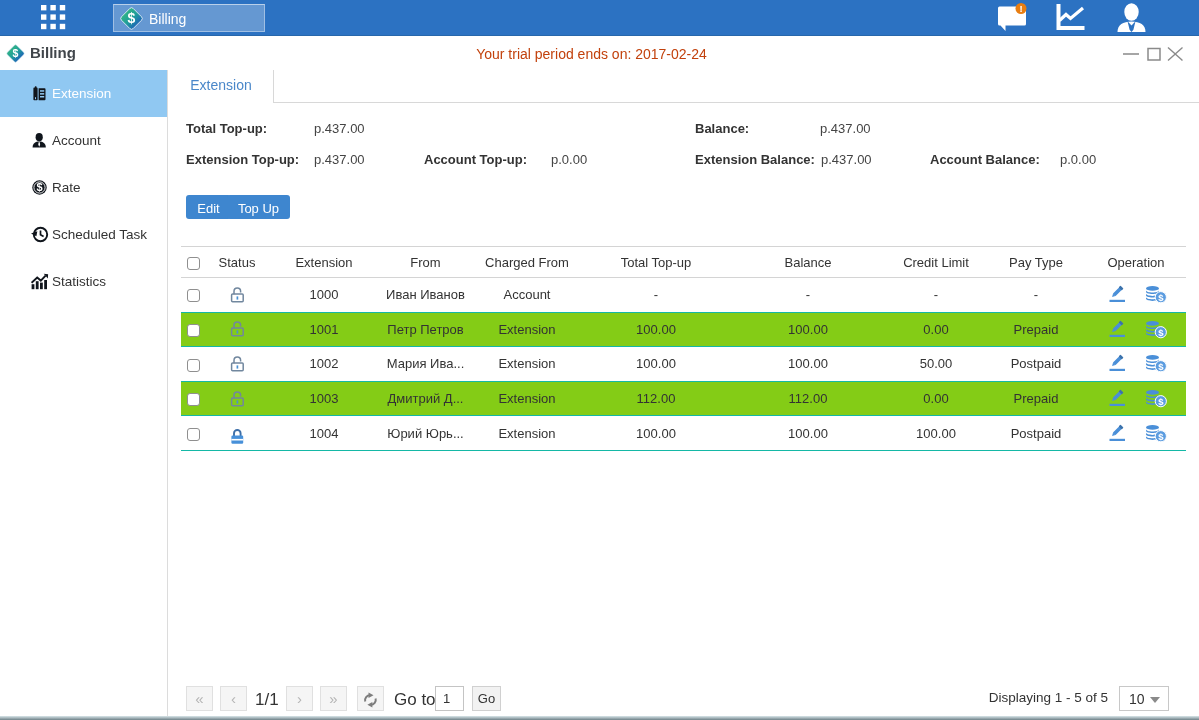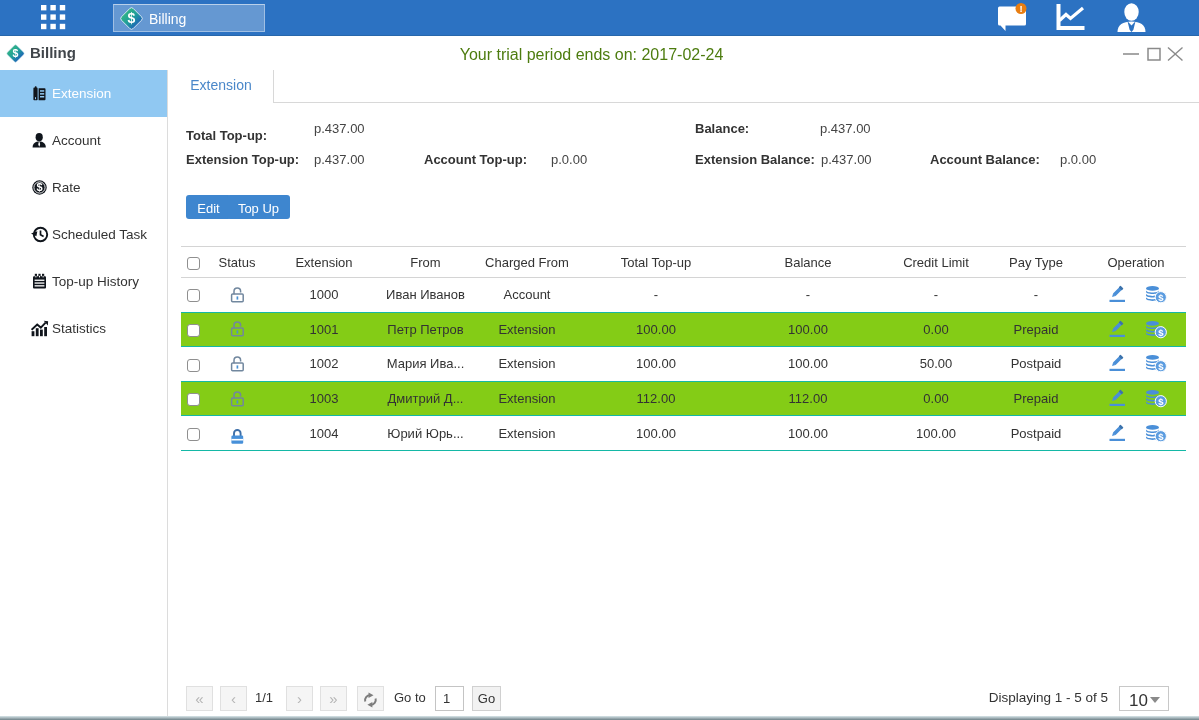--- a/index.html
+++ b/index.html
@@ -6,21 +6,21 @@
 html,body { width:1199px; height:720px; overflow:hidden; }
 body { font-family:"Liberation Sans", sans-serif; background:#fff; position:relative; }
 .abs { position:absolute; }
 
 #topbar { position:absolute; left:0; top:0; width:1199px; height:36px; background:#2c72c2; border-bottom:1px solid #2767ab; }
 #apptab { position:absolute; left:113px; top:4px; width:152px; height:28px; background:rgba(255,255,255,.27); border:1px solid rgba(255,255,255,.38); border-top-color:rgba(255,255,255,.55); }
 #apptab .lbl { position:absolute; left:35px; top:6px; color:#fff; font-size:14px; }
 
 #titlebar { position:absolute; left:0; top:37px; width:1199px; height:33px; background:#fff; }
 #titlebar .name { position:absolute; left:30px; top:7px; font-size:15px; font-weight:bold; color:#41464b; }
-#trial { position:absolute; left:0; top:9px; width:1183px; text-align:center; font-size:16px; color:#4d7c0f; }
+#trial { position:absolute; left:0; top:9px; width:1183px; text-align:center; font-size:14px; color:#c2410c; }
 #winctl { position:absolute; right:16px; top:0; height:33px; }
 
 #sidebar { position:absolute; left:0; top:70px; width:168px; height:646px; background:#fff; border-right:1px solid #dcdcdc; }
 .mitem { position:relative; height:47px; }
 .mitem .txt { position:absolute; left:52px; top:16px; font-size:13.5px; color:#333; }
 .mitem svg { position:absolute; left:31px; top:15px; }
 .mitem.sel { background:#90c8f2; }
 .mitem.sel .txt { color:#fff; }
 
 #content { position:absolute; left:169px; top:70px; width:1030px; height:646px; background:#fff; }
@@ -32,26 +32,26 @@
 .btn { position:absolute; top:125px; height:24px; background:#3e86cf; border-radius:3px; color:#fff; font-size:13px; text-align:center; line-height:28px; }
 
 #tbl { position:absolute; left:12px; top:176px; width:1005px; border-collapse:collapse; table-layout:fixed; font-size:13px; color:#333; }
 #tbl th { font-weight:normal; height:31px; border-top:1px solid #d4d4d4; border-bottom:1px solid #d4d4d4; text-align:center; color:#333; }
 #tbl td { height:34.6px; border-bottom:1px solid #14b8a6; text-align:center; }
 #tbl tr.alt td { background:#84cc16; }
 .cb { display:inline-block; width:13px; height:13px; border:1px solid #8f8f8f; border-radius:3px; background:#fff; vertical-align:middle; }
 
 #pager { position:absolute; left:0; top:616px; width:1030px; height:26px; }
 .pbtn { position:absolute; top:0; width:27px; height:25px; background:#f5f5f5; border:1px solid #e0e0e0; text-align:center; line-height:23px; font-size:15px; color:#b5b5b5; }
-.ptxt { position:absolute; top:4px; font-size:13px; color:#333; }
+.ptxt { position:absolute; top:4px; font-size:17px; color:#333; }
 #goin { position:absolute; left:266px; top:0; width:29px; height:25px; border:1px solid #c4c4c4; background:#fff; font-size:13px; color:#333; text-align:left; line-height:23px; padding-left:7px; }
 #gobtn { position:absolute; left:303px; top:0; width:29px; height:25px; background:#f2f2f2; border:1px solid #d0d0d0; text-align:center; line-height:23px; font-size:13px; color:#333; }
 #dispinfo { position:absolute; right:91px; top:4px; font-size:13.5px; color:#333; }
 #psel { position:absolute; right:30px; top:0; width:50px; height:25px; border:1px solid #c8c8c8; background:#fff; }
-#psel .v { position:absolute; left:9px; top:4px; font-size:17px; color:#333; }
+#psel .v { position:absolute; left:9px; top:4px; font-size:14px; color:#333; }
 #psel .ar { position:absolute; right:8px; top:10px; width:0; height:0; border-left:5px solid transparent; border-right:5px solid transparent; border-top:6px solid #8a8a8a; }
 #botstrip { position:absolute; left:0; top:716px; width:1199px; height:4px; background:linear-gradient(#d9e6ea,#6f8188); }
 </style>
 </head>
 <body>
 <div id="topbar">
   <svg class="abs" style="left:41px;top:5px" width="25" height="25" viewBox="0 0 25 25">
     <g fill="#fff">
       <rect x="0" y="0" width="5.4" height="5.4"></rect>
         <rect x="9.4" y="0" width="5.4" height="5.4"></rect>
@@ -153,61 +153,40 @@
   </div>
   <div class="mitem">
     <svg width="18" height="17" viewBox="0 0 18 17">
       <circle cx="9.5" cy="8.5" r="6.7" fill="none" stroke="#10151c" stroke-width="1.9"></circle>
       <path fill="#10151c" d="M0.2 6.2 L7 6.2 L4.6 10.6 Z" transform="rotate(-18 4 8)"></path>
       <path d="M9.5 4.6 V8.7 L12.6 10.4" stroke="#10151c" stroke-width="1.7" fill="none"></path>
     </svg>
     <span class="txt">Scheduled Task</span>
   </div>
   <div class="mitem">
-    <svg width="17" height="17" viewBox="0 0 17 17">
-      <rect x="2" y="3.2" width="13" height="12.4" rx="1" fill="#10151c"></rect>
-      <g fill="#10151c">
-          <rect x="3.8" y="0.8" width="2.2" height="3.4"></rect>
-          <rect x="7.4" y="0.8" width="2.2" height="3.4"></rect>
-          <rect x="11" y="0.8" width="2.2" height="3.4"></rect>
-        </g>
-      <g fill="#fff">
-          <rect x="4.4" y="2.8" width="1" height="1.6"></rect>
-          <rect x="8" y="2.8" width="1" height="1.6"></rect>
-          <rect x="11.6" y="2.8" width="1" height="1.6"></rect>
-        </g>
-      <g fill="#fff">
-          <rect x="3.6" y="6.6" width="9.8" height="1.3"></rect>
-          <rect x="3.6" y="9.4" width="9.8" height="1.3"></rect>
-          <rect x="3.6" y="12.2" width="9.8" height="1.3"></rect>
-        </g>
-    </svg>
-    <span class="txt">Top-up History</span>
-  </div>
-  <div class="mitem">
     <svg width="18" height="17" viewBox="0 0 18 17">
         <g fill="#10151c">
       <rect x="0.6" y="11.2" width="2.8" height="5"></rect>
       <rect x="4.8" y="8.2" width="2.8" height="8"></rect>
       <rect x="9" y="9.6" width="2.8" height="6.6"></rect>
       <rect x="13.2" y="7" width="2.8" height="9.2"></rect>
       <path d="M0.6 9.8 L6.2 4.6 L9.8 7.6 L14.6 2.6" stroke="#10151c" stroke-width="1.9" fill="none"></path>
       <path d="M12.6 1 L17 1 L17 5.4 Z" transform="rotate(4 15 3)"></path>
     </g>
       </svg>
     <span class="txt">Statistics</span>
   </div>
 </div>
 <div id="content">
   <div id="tabstrip">
       <div class="line"></div>
       <div class="tab">Extension</div>
     </div>
 
-  <span class="slabel" style="left:17px;top:58px">Total Top-up:</span>
+  <span class="slabel" style="left:17px;top:51px">Total Top-up:</span>
   <span class="sval" style="left:145px;top:51px">p.437.00</span>
   <span class="slabel" style="left:526px;top:51px">Balance:</span>
   <span class="sval" style="left:651px;top:51px">p.437.00</span>
 
   <span class="slabel" style="left:17px;top:82px">Extension Top-up:</span>
   <span class="sval" style="left:145px;top:82px">p.437.00</span>
   <span class="slabel" style="left:255px;top:82px">Account Top-up:</span>
   <span class="sval" style="left:382px;top:82px">p.0.00</span>
   <span class="slabel" style="left:526px;top:82px">Extension Balance:</span>
   <span class="sval" style="left:652px;top:82px">p.437.00</span>

